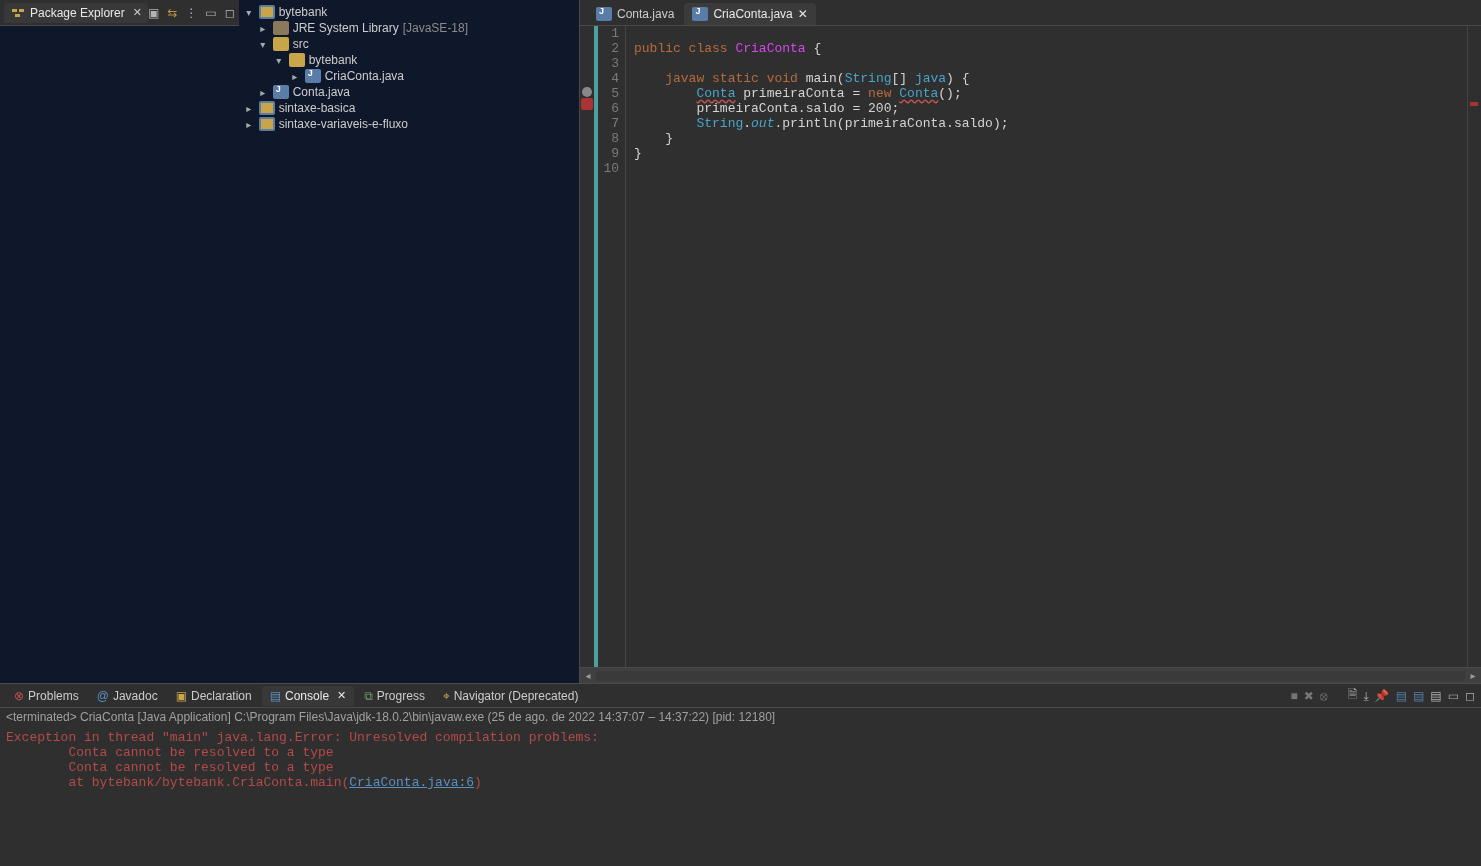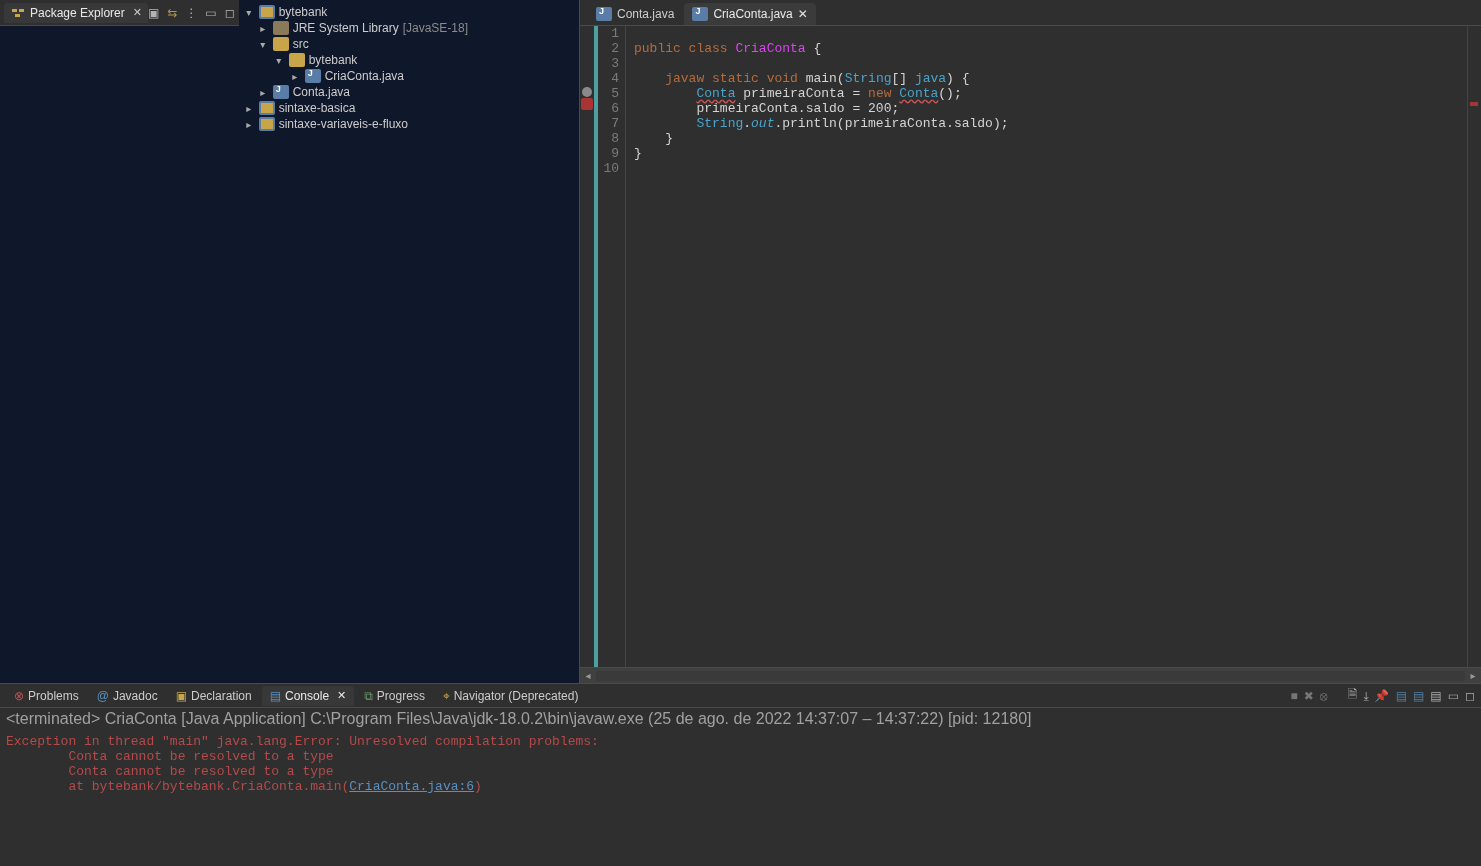--- a/index.html
+++ b/index.html
@@ -159,21 +159,21 @@
     cursor: pointer;
     border-top-left-radius: 4px;
     border-top-right-radius: 4px;
   }
   .bottom-tab.active { background: #383838; color: #e8e8e8; }
   .bottom-toolbar { display: flex; gap: 6px; align-items: center; margin-left: auto; opacity: .8;}
   .bottom-toolbar span { cursor: pointer; font-size: 12px;}
   .console-header {
     padding: 2px 6px;
     color: #a0a0a0;
-    font-size: 16px;
+    font-size: 12px;
   }
   .console-body {
     flex: 1;
     padding: 4px 6px;
     font-family: Consolas, "Courier New", monospace;
     font-size: 13px;
     line-height: 15px;
     overflow: auto;
   }
   .console-err { color: #b54a4a; white-space: pre; }

